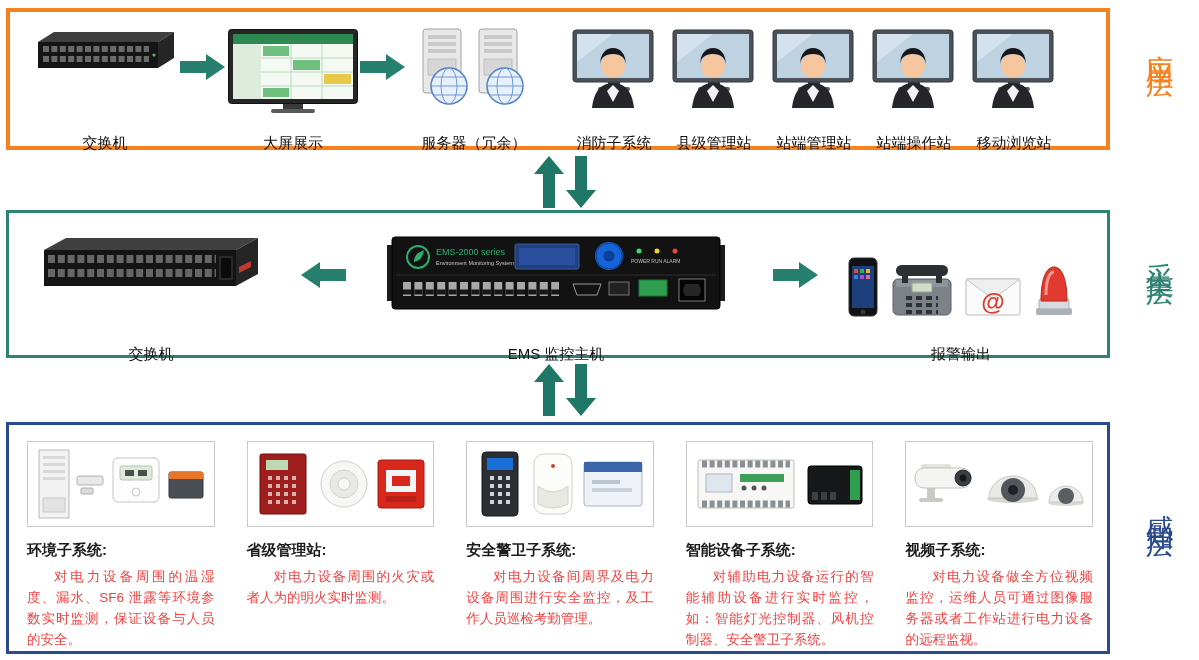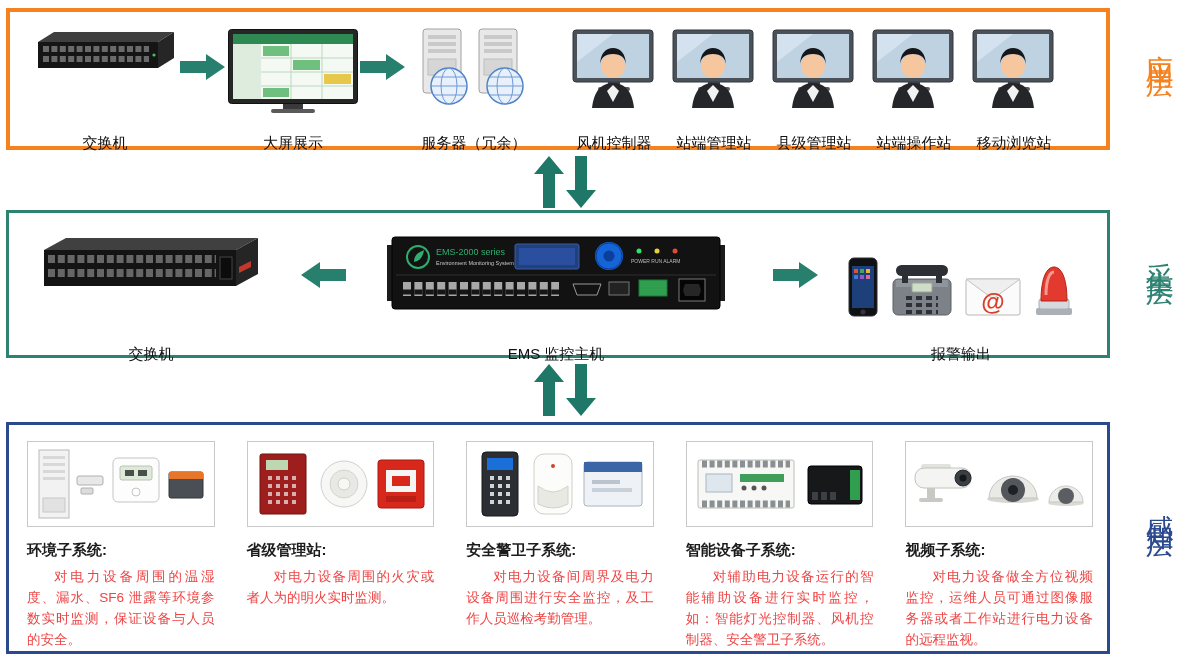--- a/index.html
+++ b/index.html
@@ -138,55 +138,55 @@
               <rect x="9" y="6" width="72" height="44" fill="#bfd2e2"></rect>
               <polygon points="9,6 45,6 9,34" fill="#d3e2ee"></polygon>
               <rect x="40" y="54" width="12" height="5" fill="#3b4046"></rect>
               <rect x="30" y="59" width="32" height="4" rx="2" fill="#565c63"></rect>
               <path d="M24,80 C26,62 34,55 45,55 C56,55 64,62 66,80 Z" fill="#24262a"></path>
               <polygon points="45,57 39,63 45,74 51,63" fill="#f2f2f2"></polygon>
               <circle cx="45" cy="38" r="12" fill="#f6c69e"></circle>
               <path d="M32,38 C32,25 38,20 45,20 C52,20 58,25 58,38 C58,30 53,26 45,26 C37,26 32,30 32,38 Z" fill="#17171a"></path>
             </svg>
           </div>
-          <div class="label">风机控制器</div>
+          <div class="label">消防子系统</div>
         </div>
 
         <div class="node station">
           <div class="icon-zone">
             <svg width="92" height="80" viewBox="0 0 92 80">
               <rect x="5" y="2" width="80" height="52" rx="3" fill="#4a5158" stroke="#33383d"></rect>
               <rect x="9" y="6" width="72" height="44" fill="#bfd2e2"></rect>
               <polygon points="9,6 45,6 9,34" fill="#d3e2ee"></polygon>
               <rect x="40" y="54" width="12" height="5" fill="#3b4046"></rect>
               <rect x="30" y="59" width="32" height="4" rx="2" fill="#565c63"></rect>
               <path d="M24,80 C26,62 34,55 45,55 C56,55 64,62 66,80 Z" fill="#24262a"></path>
               <polygon points="45,57 39,63 45,74 51,63" fill="#f2f2f2"></polygon>
               <circle cx="45" cy="38" r="12" fill="#f6c69e"></circle>
               <path d="M32,38 C32,25 38,20 45,20 C52,20 58,25 58,38 C58,30 53,26 45,26 C37,26 32,30 32,38 Z" fill="#17171a"></path>
             </svg>
           </div>
-          <div class="label">站端管理站</div>
+          <div class="label">县级管理站</div>
         </div>
 
         <div class="node station">
           <div class="icon-zone">
             <svg width="92" height="80" viewBox="0 0 92 80">
               <rect x="5" y="2" width="80" height="52" rx="3" fill="#4a5158" stroke="#33383d"></rect>
               <rect x="9" y="6" width="72" height="44" fill="#bfd2e2"></rect>
               <polygon points="9,6 45,6 9,34" fill="#d3e2ee"></polygon>
               <rect x="40" y="54" width="12" height="5" fill="#3b4046"></rect>
               <rect x="30" y="59" width="32" height="4" rx="2" fill="#565c63"></rect>
               <path d="M24,80 C26,62 34,55 45,55 C56,55 64,62 66,80 Z" fill="#24262a"></path>
               <polygon points="45,57 39,63 45,74 51,63" fill="#f2f2f2"></polygon>
               <circle cx="45" cy="38" r="12" fill="#f6c69e"></circle>
               <path d="M32,38 C32,25 38,20 45,20 C52,20 58,25 58,38 C58,30 53,26 45,26 C37,26 32,30 32,38 Z" fill="#17171a"></path>
             </svg>
           </div>
-          <div class="label">县级管理站</div>
+          <div class="label">站端管理站</div>
         </div>
 
         <div class="node station">
           <div class="icon-zone">
             <svg width="92" height="80" viewBox="0 0 92 80">
               <rect x="5" y="2" width="80" height="52" rx="3" fill="#4a5158" stroke="#33383d"></rect>
               <rect x="9" y="6" width="72" height="44" fill="#bfd2e2"></rect>
               <polygon points="9,6 45,6 9,34" fill="#d3e2ee"></polygon>
               <rect x="40" y="54" width="12" height="5" fill="#3b4046"></rect>
               <rect x="30" y="59" width="32" height="4" rx="2" fill="#565c63"></rect>

